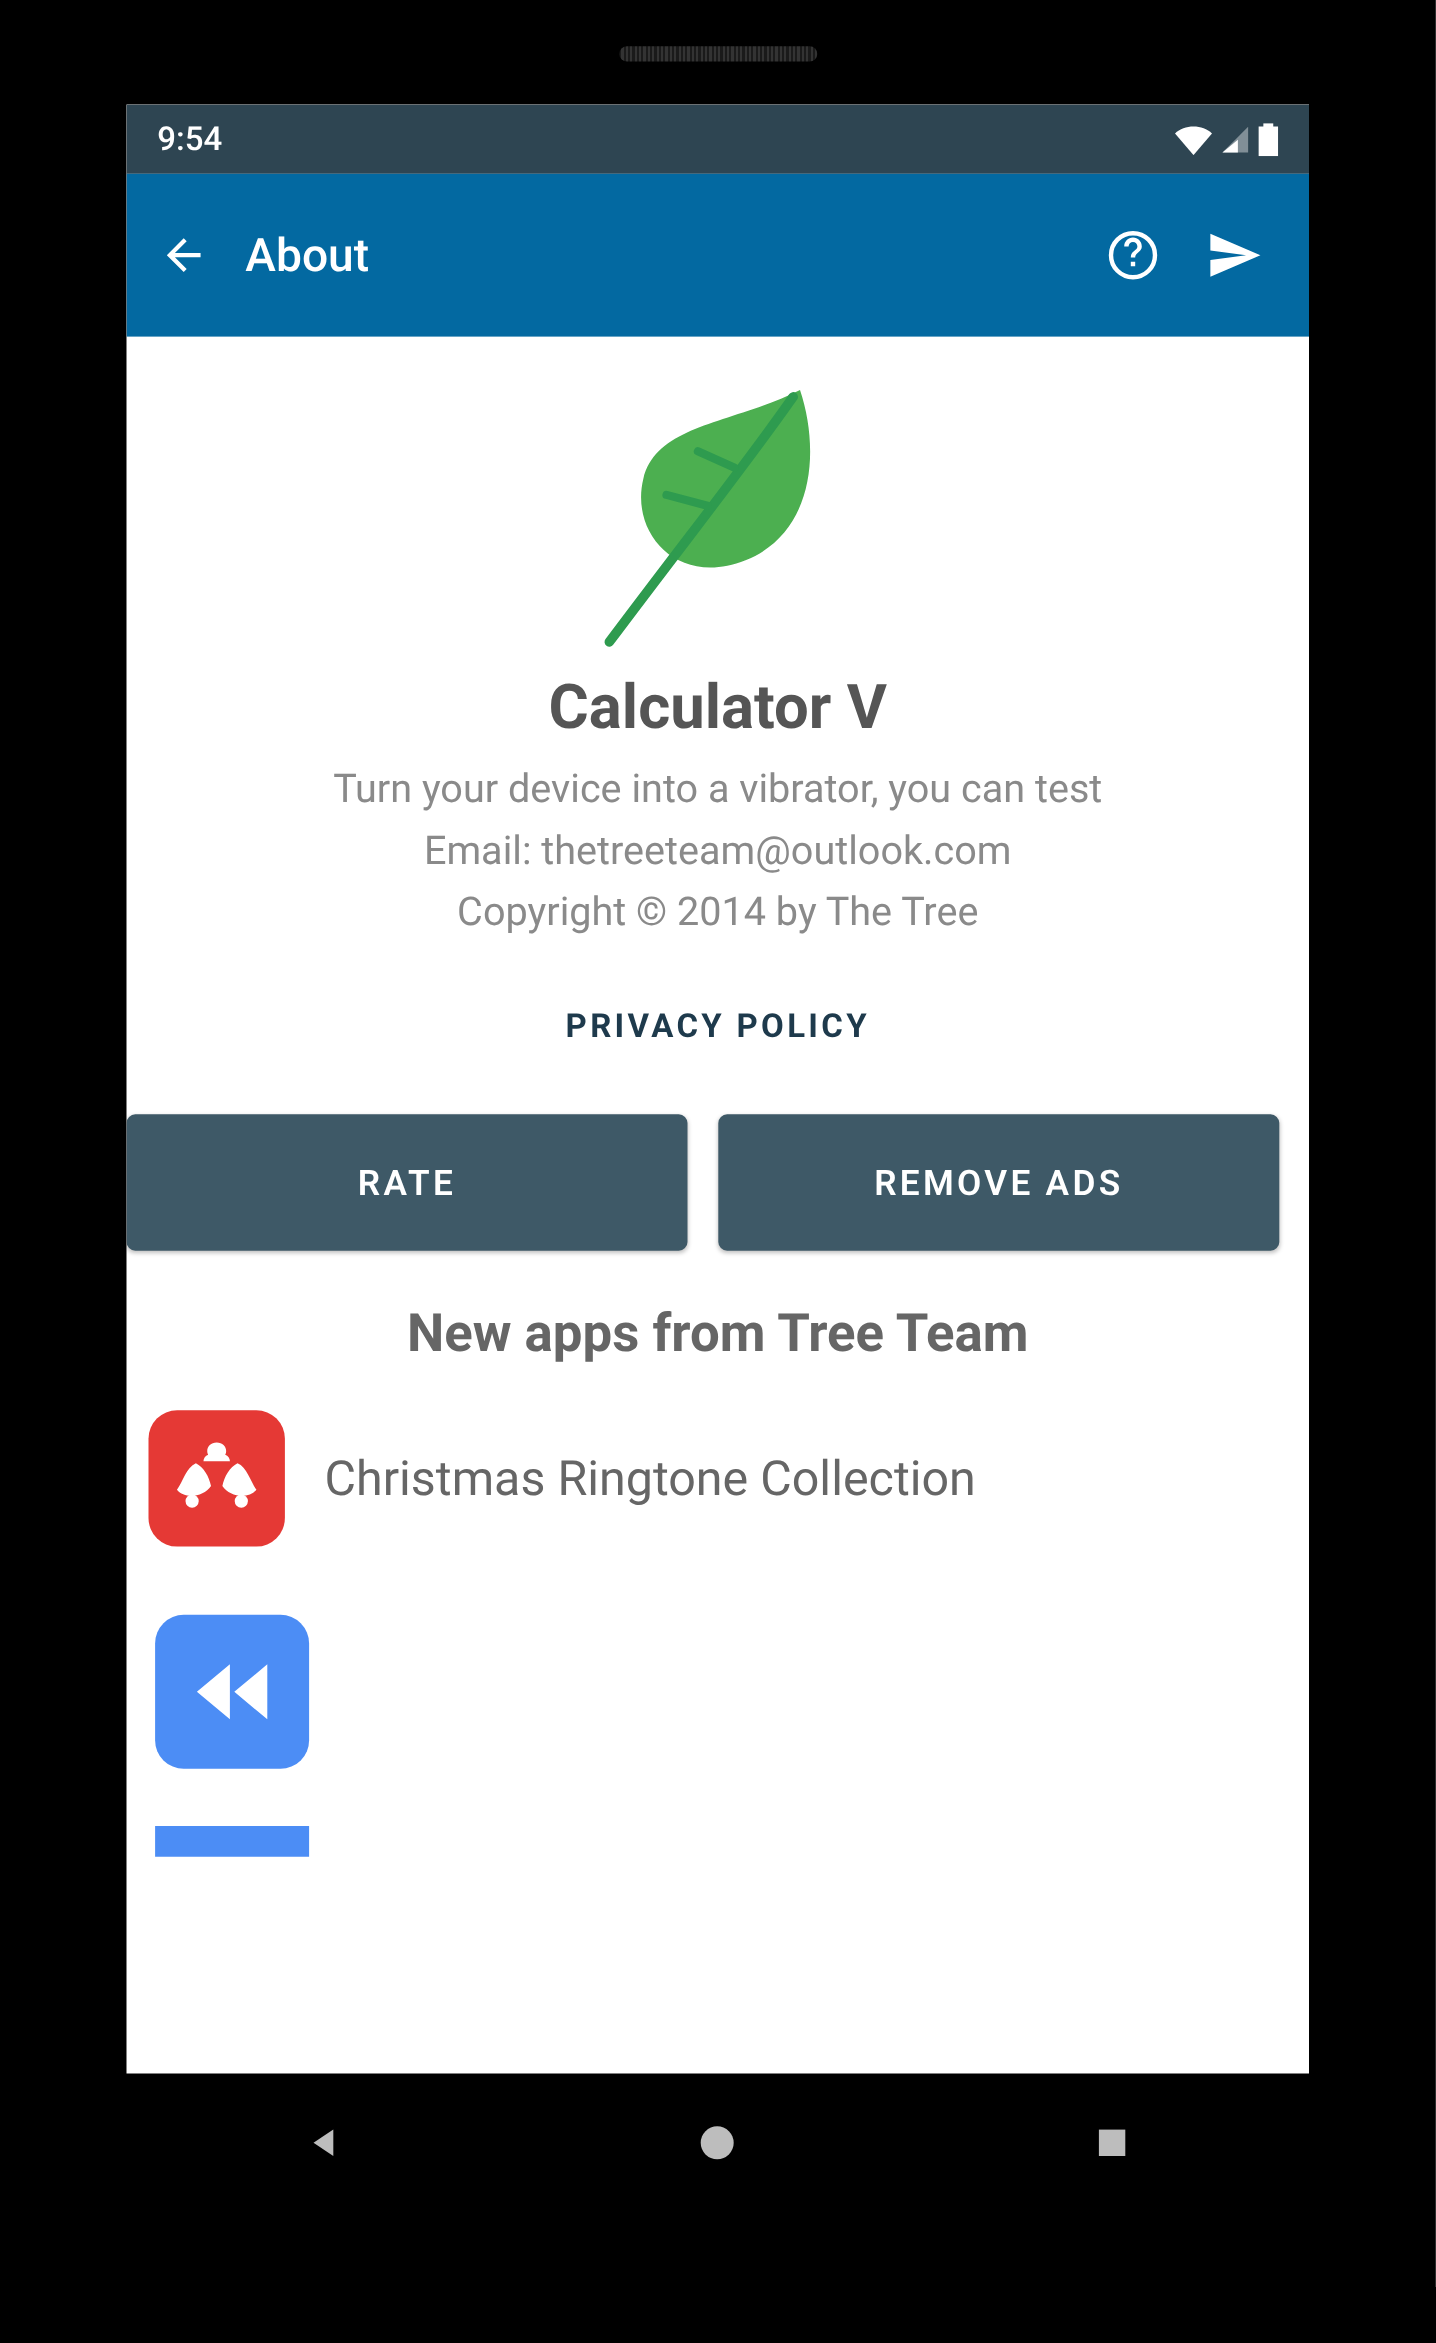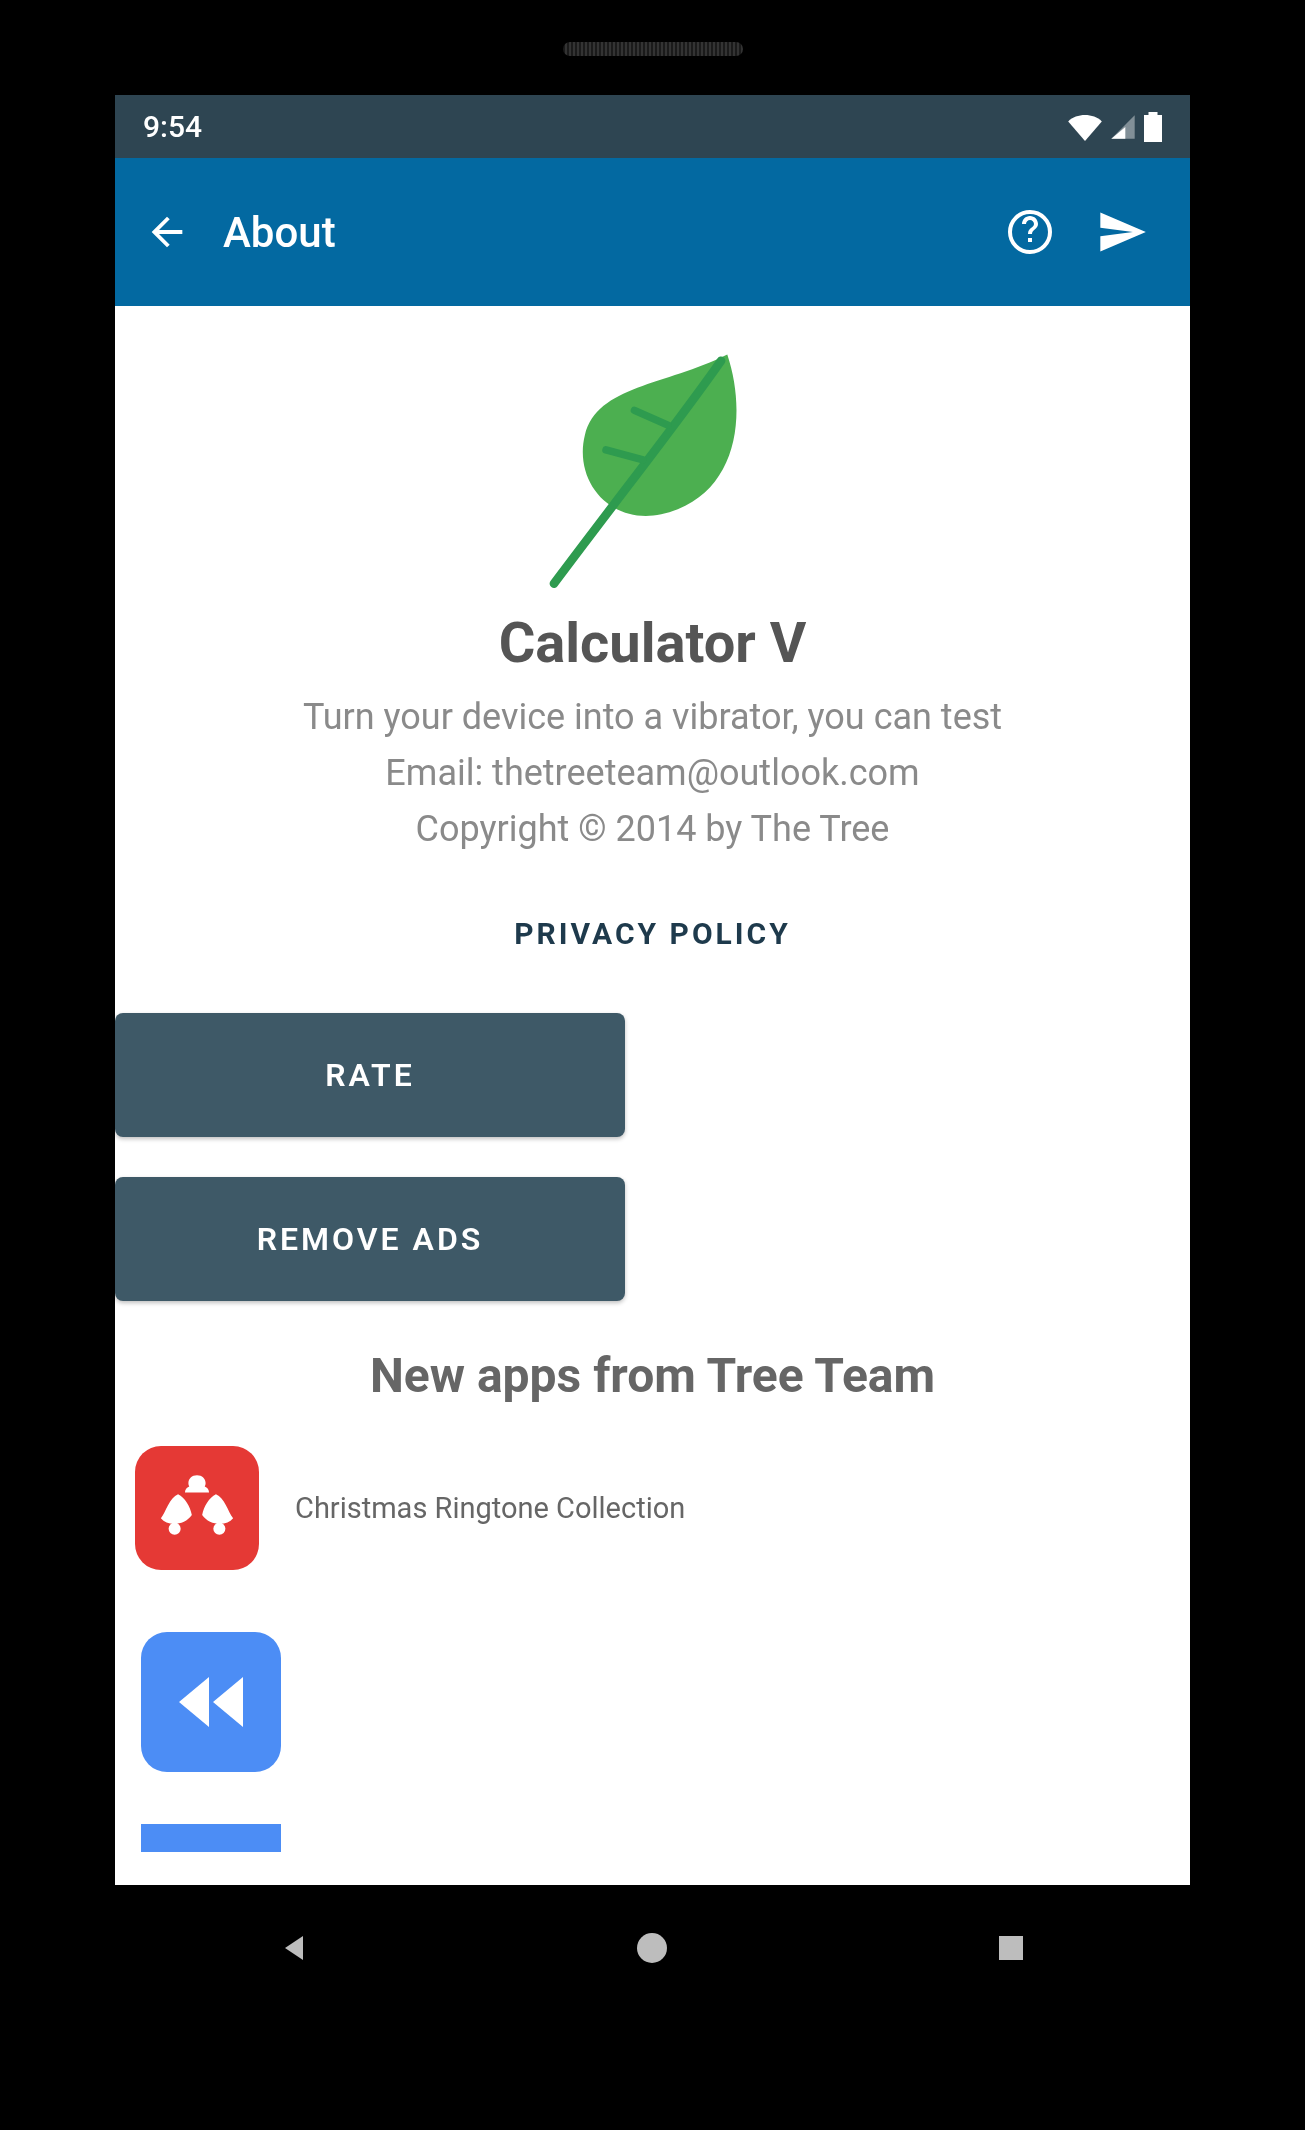--- a/index.html
+++ b/index.html
@@ -41,37 +41,37 @@
       color: #fff;
     }
     .back-btn { width: 84px; height: 84px; display:flex; align-items:center;justify-content:center; }
     .app-title { font-size: 42px; font-weight: 500; margin-left: 14px; flex: 1; }
     .appbar-action { width: 84px; height: 84px; display:flex;align-items:center;justify-content:center; margin-left:8px;}
     .content { padding-top: 30px; text-align: center; color: #606060; }
     .leaf-wrap { display:flex; justify-content:center; margin-bottom: 14px; }
     .app-name { font-size: 56px; font-weight: 700; color: #555; margin-bottom: 20px; }
     .desc, .email-line, .copyright { font-size: 36px; color: #8a8a8a; margin-bottom: 14px; padding: 0 10px; white-space: nowrap; overflow: hidden;}
     .privacy-link { font-size: 30px; font-weight: 700; letter-spacing: 3px; color: #1e3a4c; margin-top: 66px; }
-    .button-stack { margin-top: 62px; display:flex; flex-direction:column; align-items:flex-start; gap: 40px; }
+    .button-stack { margin-top: 62px; display:flex; flex-direction:row; align-items:flex-start; gap: 28px; }
     .btn {
       width: 510px; height: 124px;
       background: #3e5967;
       border-radius: 8px;
       color: #fff;
       font-size: 32px; font-weight: 600; letter-spacing: 3px;
       display:flex; align-items:center; justify-content:center;
       box-shadow: 0 2px 4px rgba(0,0,0,.25);
     }
     .section-title { font-size: 48px; font-weight: 700; color: #666; margin-top: 46px; }
     .app-list { margin-top: 28px; }
     .app-item { display:flex; align-items:center; padding: 14px 20px; gap: 36px; }
     .app-icon { width: 124px; height: 124px; border-radius: 26px; display:flex;align-items:center;justify-content:center; flex-shrink:0; }
     .icon-red { background: #e53935; }
     .icon-blue { background: #4c8df5; }
-    .app-label { font-size: 29px; color: #666; text-align:left; }
+    .app-label { font-size: 44px; color: #666; text-align:left; }
     .partial-item { margin-top: 28px; height: 20px; overflow:hidden; }
     .nav-bar {
       position: absolute;
       left: 115px; top: 1900px;
       width: 1075px; height: 96px;
       display:flex; align-items:center; justify-content:space-around;
     }
     .nav-btn { width: 46px; height: 46px; display:flex;align-items:center;justify-content:center; }
   </style>
 </head>

